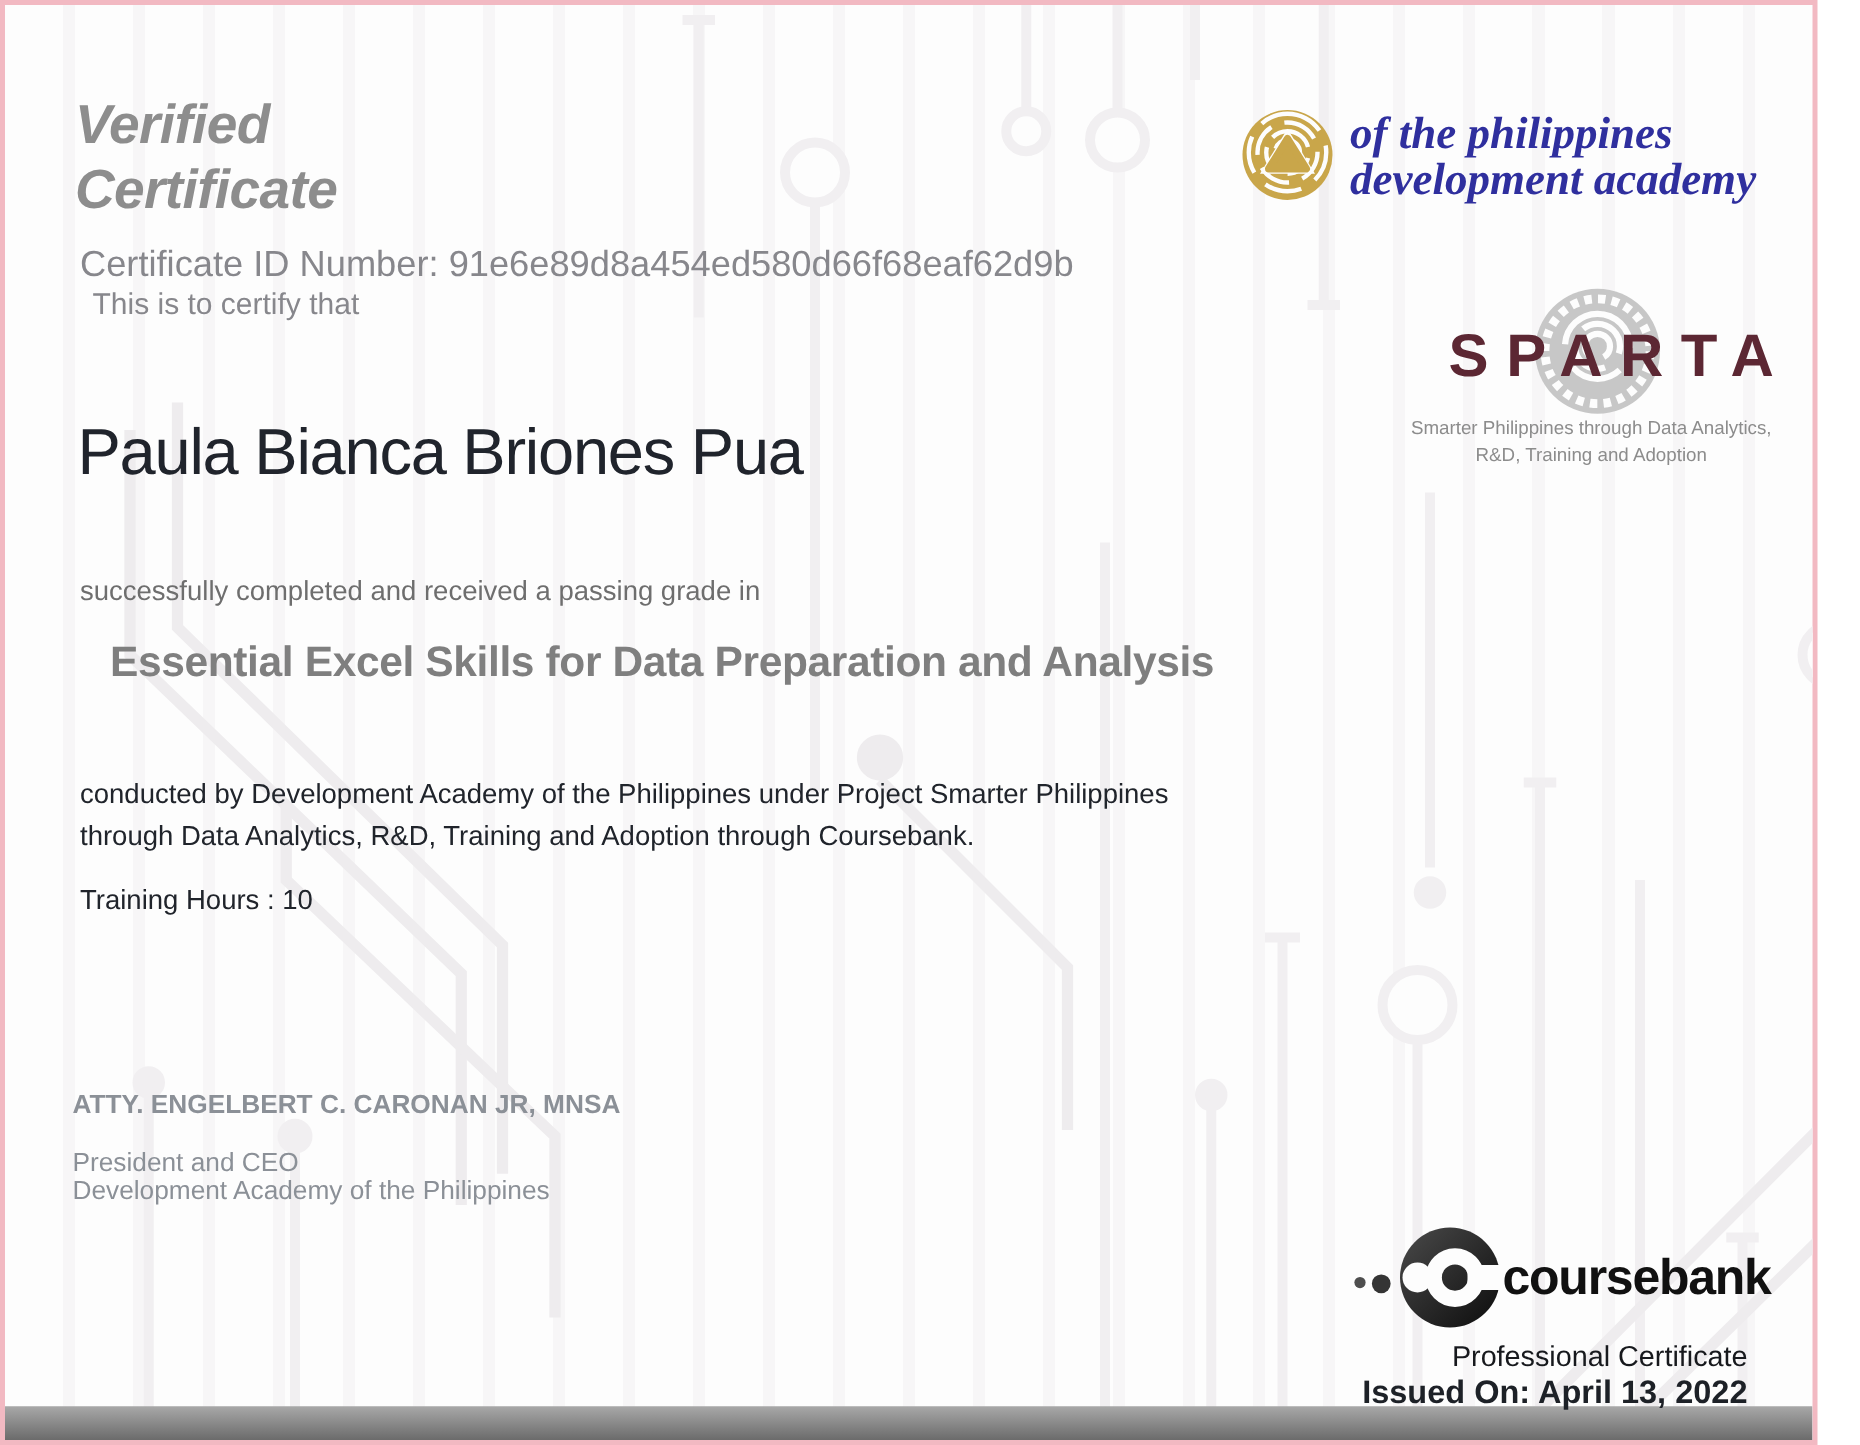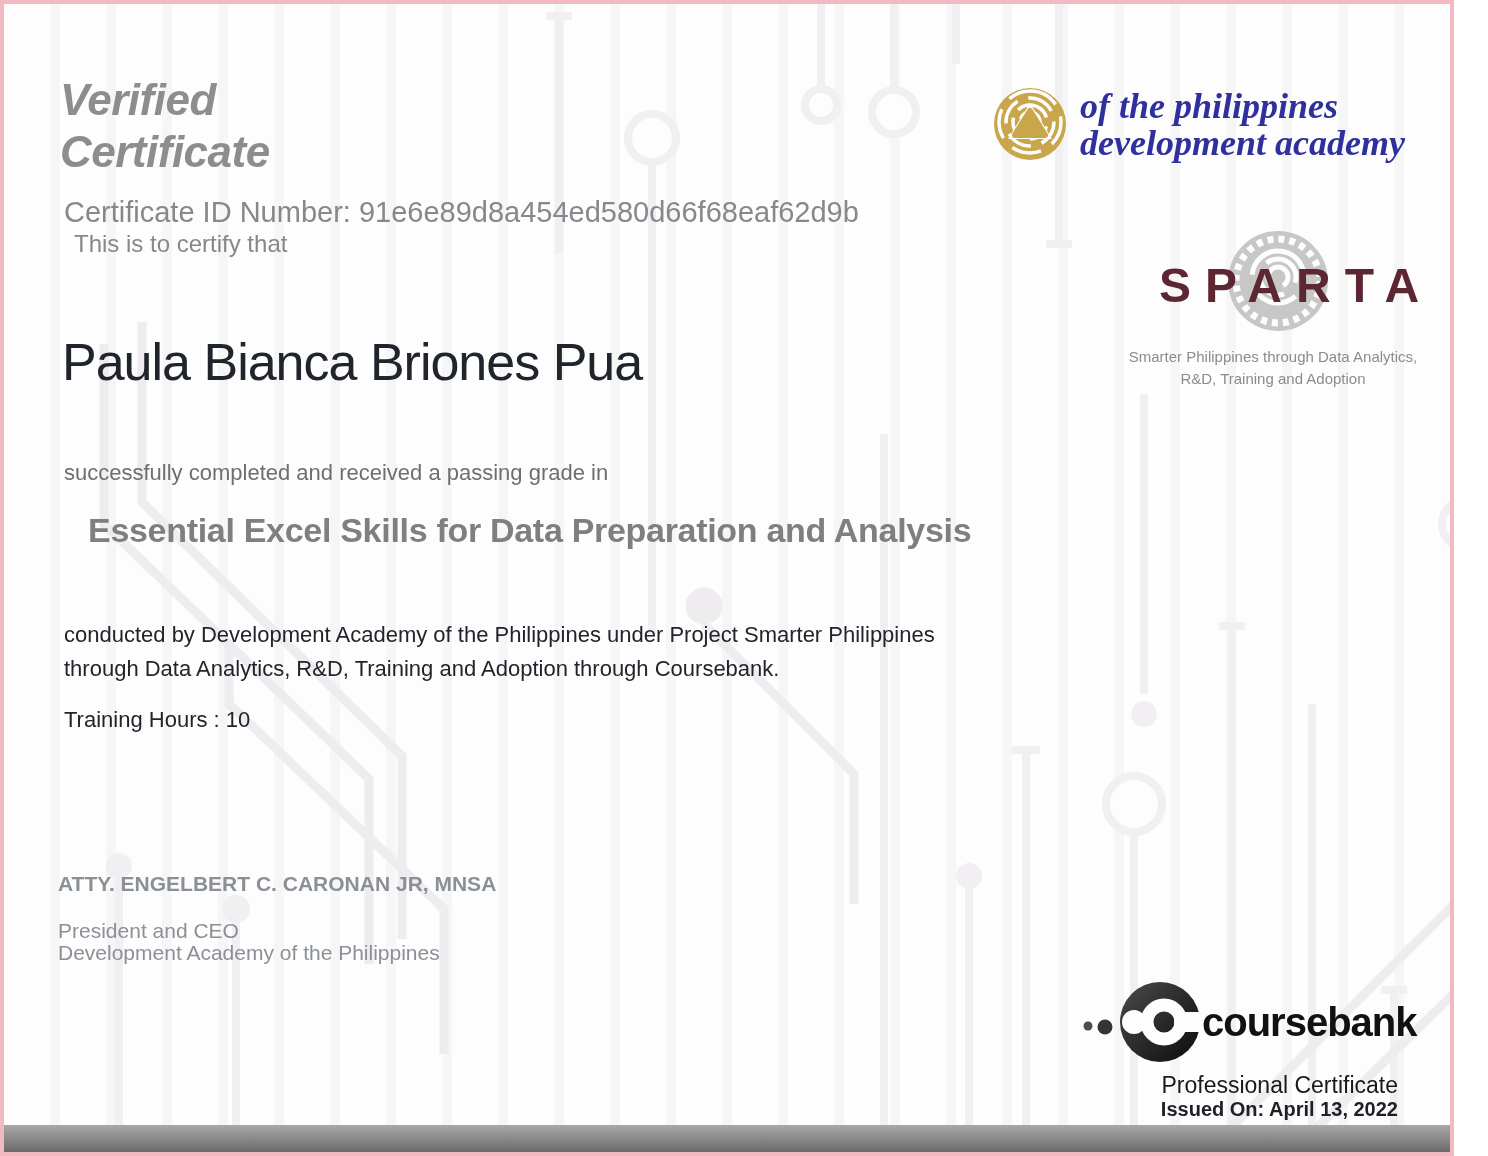--- a/index.html
+++ b/index.html
@@ -34,29 +34,29 @@
     font-weight:bold;color:#8b9097;}
   .sig-title{left:54px;top:915px;font-size:21px;color:#8b9097;}
   .sig-org{left:54px;top:937px;font-size:21px;color:#8b9097;}
   
   .dap-icon{left:988px;top:82px;}
   .dap-text{left:1076px;top:84px;font-family:"Liberation Serif", serif;
     font-style:italic;font-weight:bold;font-size:36px;line-height:37px;color:#2f2f9e;}
   .sparta-emblem{left:1222px;top:225px;}
   .sparta-word{left:1150px;top:254px;width:284px;text-align:center;
     font-size:48px;font-weight:bold;letter-spacing:14px;color:#5c2733;}
-  .sparta-tagline{left:1098px;top:342px;width:342px;text-align:center;
+  .sparta-tagline{left:1098px;top:328px;width:342px;text-align:center;
     font-size:15px;line-height:22px;color:#8c8c8c;}
   .cb-mark{left:1076px;top:974px;}
   .cb-word{left:1198px;top:996px;font-size:40px;font-weight:bold;
     letter-spacing:-1px;color:#111111;}
   .prof-cert{right:52px;top:1068px;width:420px;text-align:right;
     font-size:23px;color:#17191d;}
   .issued{right:52px;top:1094px;width:460px;text-align:right;
-    font-size:20px;font-weight:bold;color:#1d2127;z-index:3;}
+    font-size:26px;font-weight:bold;color:#1d2127;z-index:3;}
   .bottom-bar{left:0;right:0;bottom:0;height:27px;z-index:2;
     background:linear-gradient(180deg,#a8a8a8,#6b6b6b);}
 </style>
 </head>
 <body>
 
 <div class="page">
 
   <svg class="circuit" width="1488" height="1156" viewBox="0 0 1488 1156" fill="none">
     <g stroke="#f1eff1" stroke-width="8">

